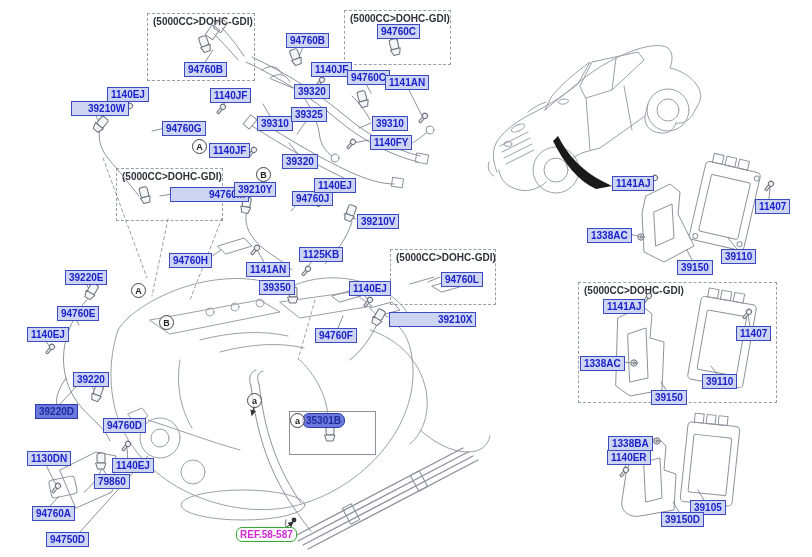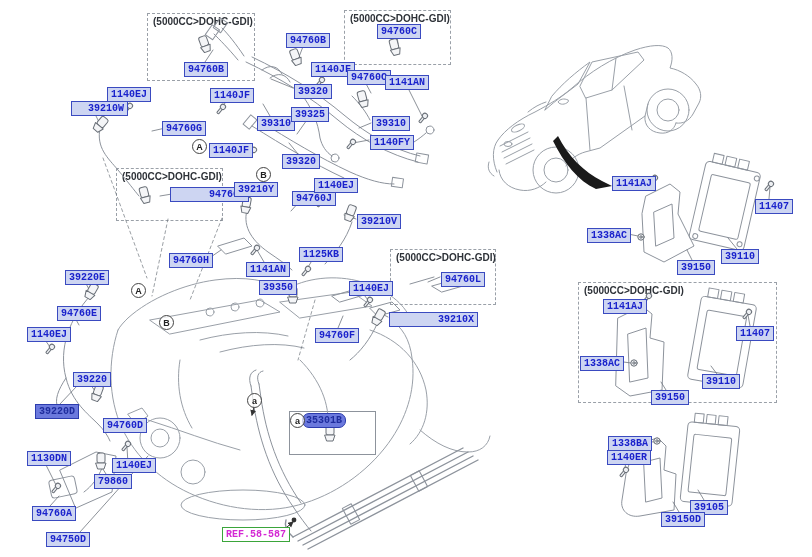--- a/index.html
+++ b/index.html
@@ -7,21 +7,21 @@
     position:relative;width:812px;height:557px;background:#ffffff;overflow:hidden;
     font-family:"Liberation Sans",sans-serif;
   }
   svg.art{position:absolute;left:0;top:0;z-index:2;}
   .gbox{position:absolute;border:1px dashed #9aa0a8;z-index:1;background:transparent;}
   .gbox.solid{border:1px solid #8d939c;}
   .gbox-title{position:absolute;top:2px;left:5px;font-size:10px;font-weight:600;color:#2e3238;white-space:nowrap;letter-spacing:0px;}
   .plabel{
     position:absolute;z-index:3;font-size:10px;font-weight:700;line-height:11px;
     padding:1px 3px;white-space:nowrap;cursor:pointer;
-    background:#cdd5f2;border:1px solid #3a4ac0;color:#1a22cc;font-family:Liberation Mono, monospace;
+    background:#cdd5f2;border:1px solid #3a4ac0;color:#1a22cc;
   }
   .plabel.selected{background:#6b79dd;color:#1f2d9e;border-color:#2c3cae;}
   .plabel.ref{background:#ffffff;border:1px solid #3aa53a;color:#d428d4;}
   .marker{
     position:absolute;z-index:3;width:13px;height:13px;border:1px solid #444;border-radius:50%;
     font-size:9px;font-weight:700;color:#222;display:flex;align-items:center;justify-content:center;
     background:rgba(255,255,255,0.75);
   }
 </style>
 </head>
@@ -431,21 +431,21 @@
     <div class="plabel" style="left: 27px; top: 327px;">1140EJ</div>
     <div class="plabel" style="left: 73px; top: 372px;">39220</div>
     <div class="plabel selected" style="left: 35px; top: 404px;">39220D</div>
     <div class="plabel" style="left: 103px; top: 418px;">94760D</div>
     <div class="plabel" style="left: 27px; top: 451px;">1130DN</div>
     <div class="plabel" style="left: 112px; top: 458px;">1140EJ</div>
     <div class="plabel" style="left: 94px; top: 474px;">79860</div>
     <div class="plabel" style="left: 32px; top: 506px;">94760A</div>
     <div class="plabel" style="left: 46px; top: 532px;">94750D</div>
     <div class="plabel selected" style="left: 302px; top: 413px; border-radius: 7px;">35301B</div>
-    <div class="plabel ref" style="left: 222px; top: 527px;">REF.58-587</div>
+    <div class="plabel ref" style="left: 236px; top: 527px; border-radius: 6px;">REF.58-587</div>
     <div class="plabel" style="left: 612px; top: 176px;">1141AJ</div>
     <div class="plabel" style="left: 755px; top: 199px;">11407</div>
     <div class="plabel" style="left: 587px; top: 228px;">1338AC</div>
     <div class="plabel" style="left: 721px; top: 249px;">39110</div>
     <div class="plabel" style="left: 677px; top: 260px;">39150</div>
     <div class="plabel" style="left: 603px; top: 299px;">1141AJ</div>
     <div class="plabel" style="left: 736px; top: 326px;">11407</div>
     <div class="plabel" style="left: 580px; top: 356px;">1338AC</div>
     <div class="plabel" style="left: 702px; top: 374px;">39110</div>
     <div class="plabel" style="left: 651px; top: 390px;">39150</div>

